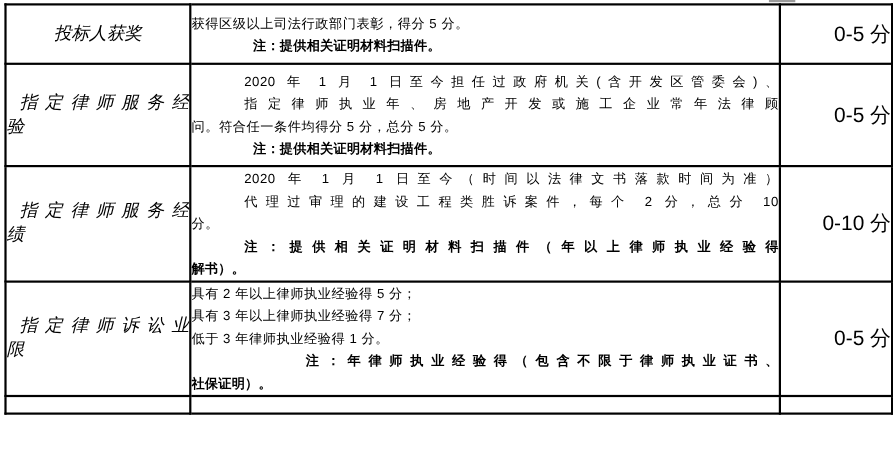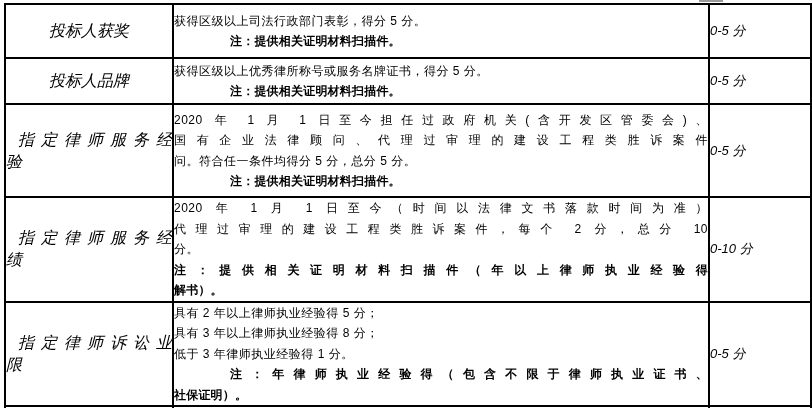--- a/index.html
+++ b/index.html
@@ -38,32 +38,31 @@
     line-height: 22px;
     font-style: italic;
   }
   td.c-desc {
     padding: 2px 4px 2px 5px;
     font-size: 12px;
     line-height: 20.5px;
     letter-spacing: 0.5px;
   }
   td.c-score {
-    text-align: left;
-    font-size: 13px;
-    font-style: italic;
+    text-align: right;
+    font-size: 19px;
   }
   .name-line { white-space: nowrap; }
   .name-center { text-align: center; }
   .name-just { text-align: justify; text-align-last: justify; margin-left: 12px; }
   .name-left { text-align: left; }
   .desc-line { white-space: nowrap; }
   .bold { font-weight: bold; letter-spacing: 0.2px; }
   .indent { text-indent: 56px; }
-  .fill { white-space: normal; text-align: justify; text-align-last: justify; }
+  .fill { white-space: normal; text-align: justify; text-align-last: justify; margin-left: 48px; }
   .top-artifact {
     position: absolute;
     left: 699px;
     top: 0px;
     width: 24px;
     height: 2px;
     background: #9a9a9a;
   }
 </style>
 </head>
@@ -83,40 +82,28 @@
             <div class="name-line name-center">投标人获奖</div>
           </td>
           <td class="c-desc">
             <div class="desc-line">获得区级以上司法行政部门表彰，得分 5 分。</div>
             <div class="desc-line bold indent">注：提供相关证明材料扫描件。</div>
           </td>
           <td class="c-score">
             <div>0-5 分</div>
           </td>
         </tr>
-        <tr style="height: 46px;">
-          <td class="c-name">
-            <div class="name-line name-center">投标人品牌</div>
-          </td>
-          <td class="c-desc">
-            <div class="desc-line">获得区级以上优秀律所称号或服务名牌证书，得分 5 分。</div>
-            <div class="desc-line bold indent">注：提供相关证明材料扫描件。</div>
-          </td>
-          <td class="c-score">
-            <div>0-5 分</div>
-          </td>
-        </tr>
         <tr style="height: 93px;">
           <td class="c-name">
             <div class="name-line name-just">指定律师服务经</div>
             <div class="name-line name-left">验</div>
           </td>
           <td class="c-desc">
             <div class="desc-line fill">2020 年 1 月 1 日至今担任过政府机关(含开发区管委会)、</div>
-            <div class="desc-line fill">国有企业法律顾问、代理过审理的建设工程类胜诉案件</div>
+            <div class="desc-line fill">指定律师执业年、房地产开发或施工企业常年法律顾</div>
             <div class="desc-line">问。符合任一条件均得分 5 分，总分 5 分。</div>
             <div class="desc-line bold indent">注：提供相关证明材料扫描件。</div>
           </td>
           <td class="c-score">
             <div>0-5 分</div>
           </td>
         </tr>
         <tr style="height: 102px;">
           <td class="c-name">
             <div class="name-line name-just">指定律师服务经</div>
@@ -133,21 +120,21 @@
             <div>0-10 分</div>
           </td>
         </tr>
         <tr style="height: 100px;">
           <td class="c-name">
             <div class="name-line name-just">指定律师诉讼业</div>
             <div class="name-line name-left">限</div>
           </td>
           <td class="c-desc">
             <div class="desc-line">具有 2 年以上律师执业经验得 5 分；</div>
-            <div class="desc-line">具有 3 年以上律师执业经验得 8 分；</div>
+            <div class="desc-line">具有 3 年以上律师执业经验得 7 分；</div>
             <div class="desc-line">低于 3 年律师执业经验得 1 分。</div>
             <div class="desc-line bold indent fill">注：年律师执业经验得（包含不限于律师执业证书、</div>
             <div class="desc-line bold">社保证明）。</div>
           </td>
           <td class="c-score">
             <div>0-5 分</div>
           </td>
         </tr>
         <tr style="height: 16px;">
           <td></td>

